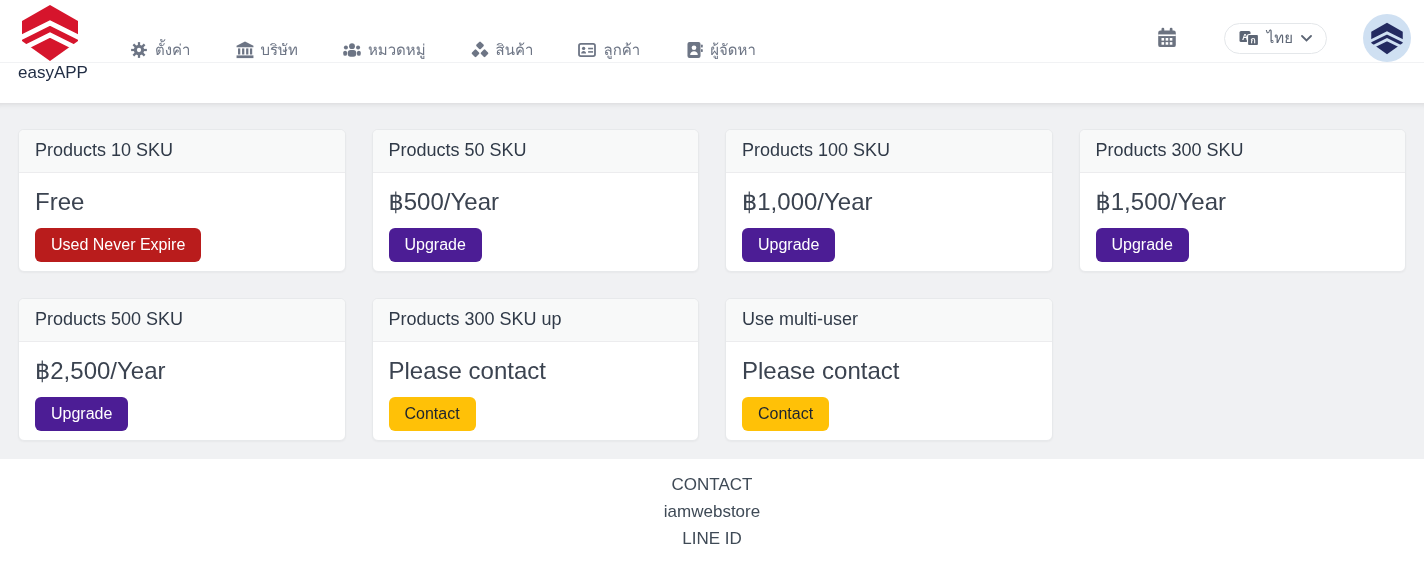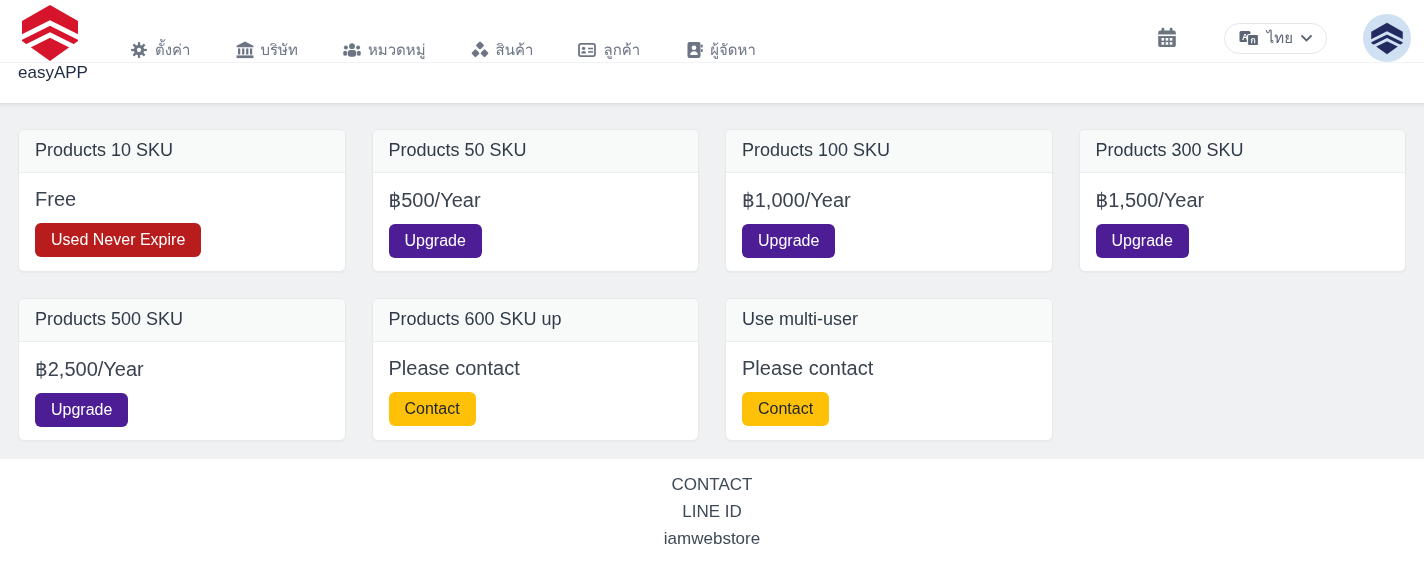--- a/index.html
+++ b/index.html
@@ -22,21 +22,21 @@
   
   .breadcrumb-bar { height:40px; background:#fff; display:flex; align-items:flex-start; padding:0 18px 8px 18px; color:#222e45; font-size:17px; }
   .breadcrumb-bar .bold { font-weight:bold; }
 
   
   .content { height:356px; background:#f0f1f3; box-shadow: inset 0 7px 7px -7px rgba(0,0,0,.14); padding:26px 18px 0 18px; }
   .cards { display:grid; grid-template-columns:repeat(4,1fr); column-gap:26px; row-gap:26px; }
   .card { background:#fff; border:1px solid #e7e9eb; border-radius:6px; height:143px; overflow:hidden; box-shadow:0 1px 2px rgba(0,0,0,.04); }
   .card-header { background:#f8f9f9; border-bottom:1px solid #ececee; padding:10px 16px 11px 16px; font-size:18px; color:#303a48; }
   .card-body { padding:15px 16px; }
-  .price { font-size:20px; color:#3b4350; margin-bottom:12px; }
+  .price { font-size:24px; color:#3b4350; margin-bottom:12px; }
   .btn { border:none; border-radius:6px; font-size:16px; padding:8px 16px; cursor:pointer; font-family:"Liberation Sans", sans-serif; }
   .btn-blue { background:#b91c1c; color:#fff; }
   .btn-red { background:#4c1d95; color:#fff; }
   .btn-yellow { background:#ffc107; color:#1c2430; }
 
   
   .footer { height:103px; background:#fff; text-align:center; padding-top:12px; }
   .footer div { font-size:17px; color:#3f4a56; line-height:27px; }
 </style>
 </head>
@@ -193,35 +193,35 @@
 
     <div class="card">
       <div class="card-header">Products 500 SKU</div>
       <div class="card-body">
         <div class="price">฿2,500/Year</div>
         <button class="btn btn-red">Upgrade</button>
       </div>
     </div>
 
     <div class="card">
-      <div class="card-header">Products 600 SKU up</div>
+      <div class="card-header">Products 300 SKU up</div>
       <div class="card-body">
         <div class="price">Please contact</div>
         <button class="btn btn-yellow">Contact</button>
       </div>
     </div>
 
     <div class="card">
       <div class="card-header">Use multi-user</div>
       <div class="card-body">
         <div class="price">Please contact</div>
         <button class="btn btn-yellow">Contact</button>
       </div>
     </div>
 
   </div>
 </div>
 
 <div class="footer">
   <div>CONTACT</div>
+  <div>iamwebstore</div>
   <div>LINE ID</div>
-  <div>iamwebstore</div>
 </div>
 
 </body></html>

